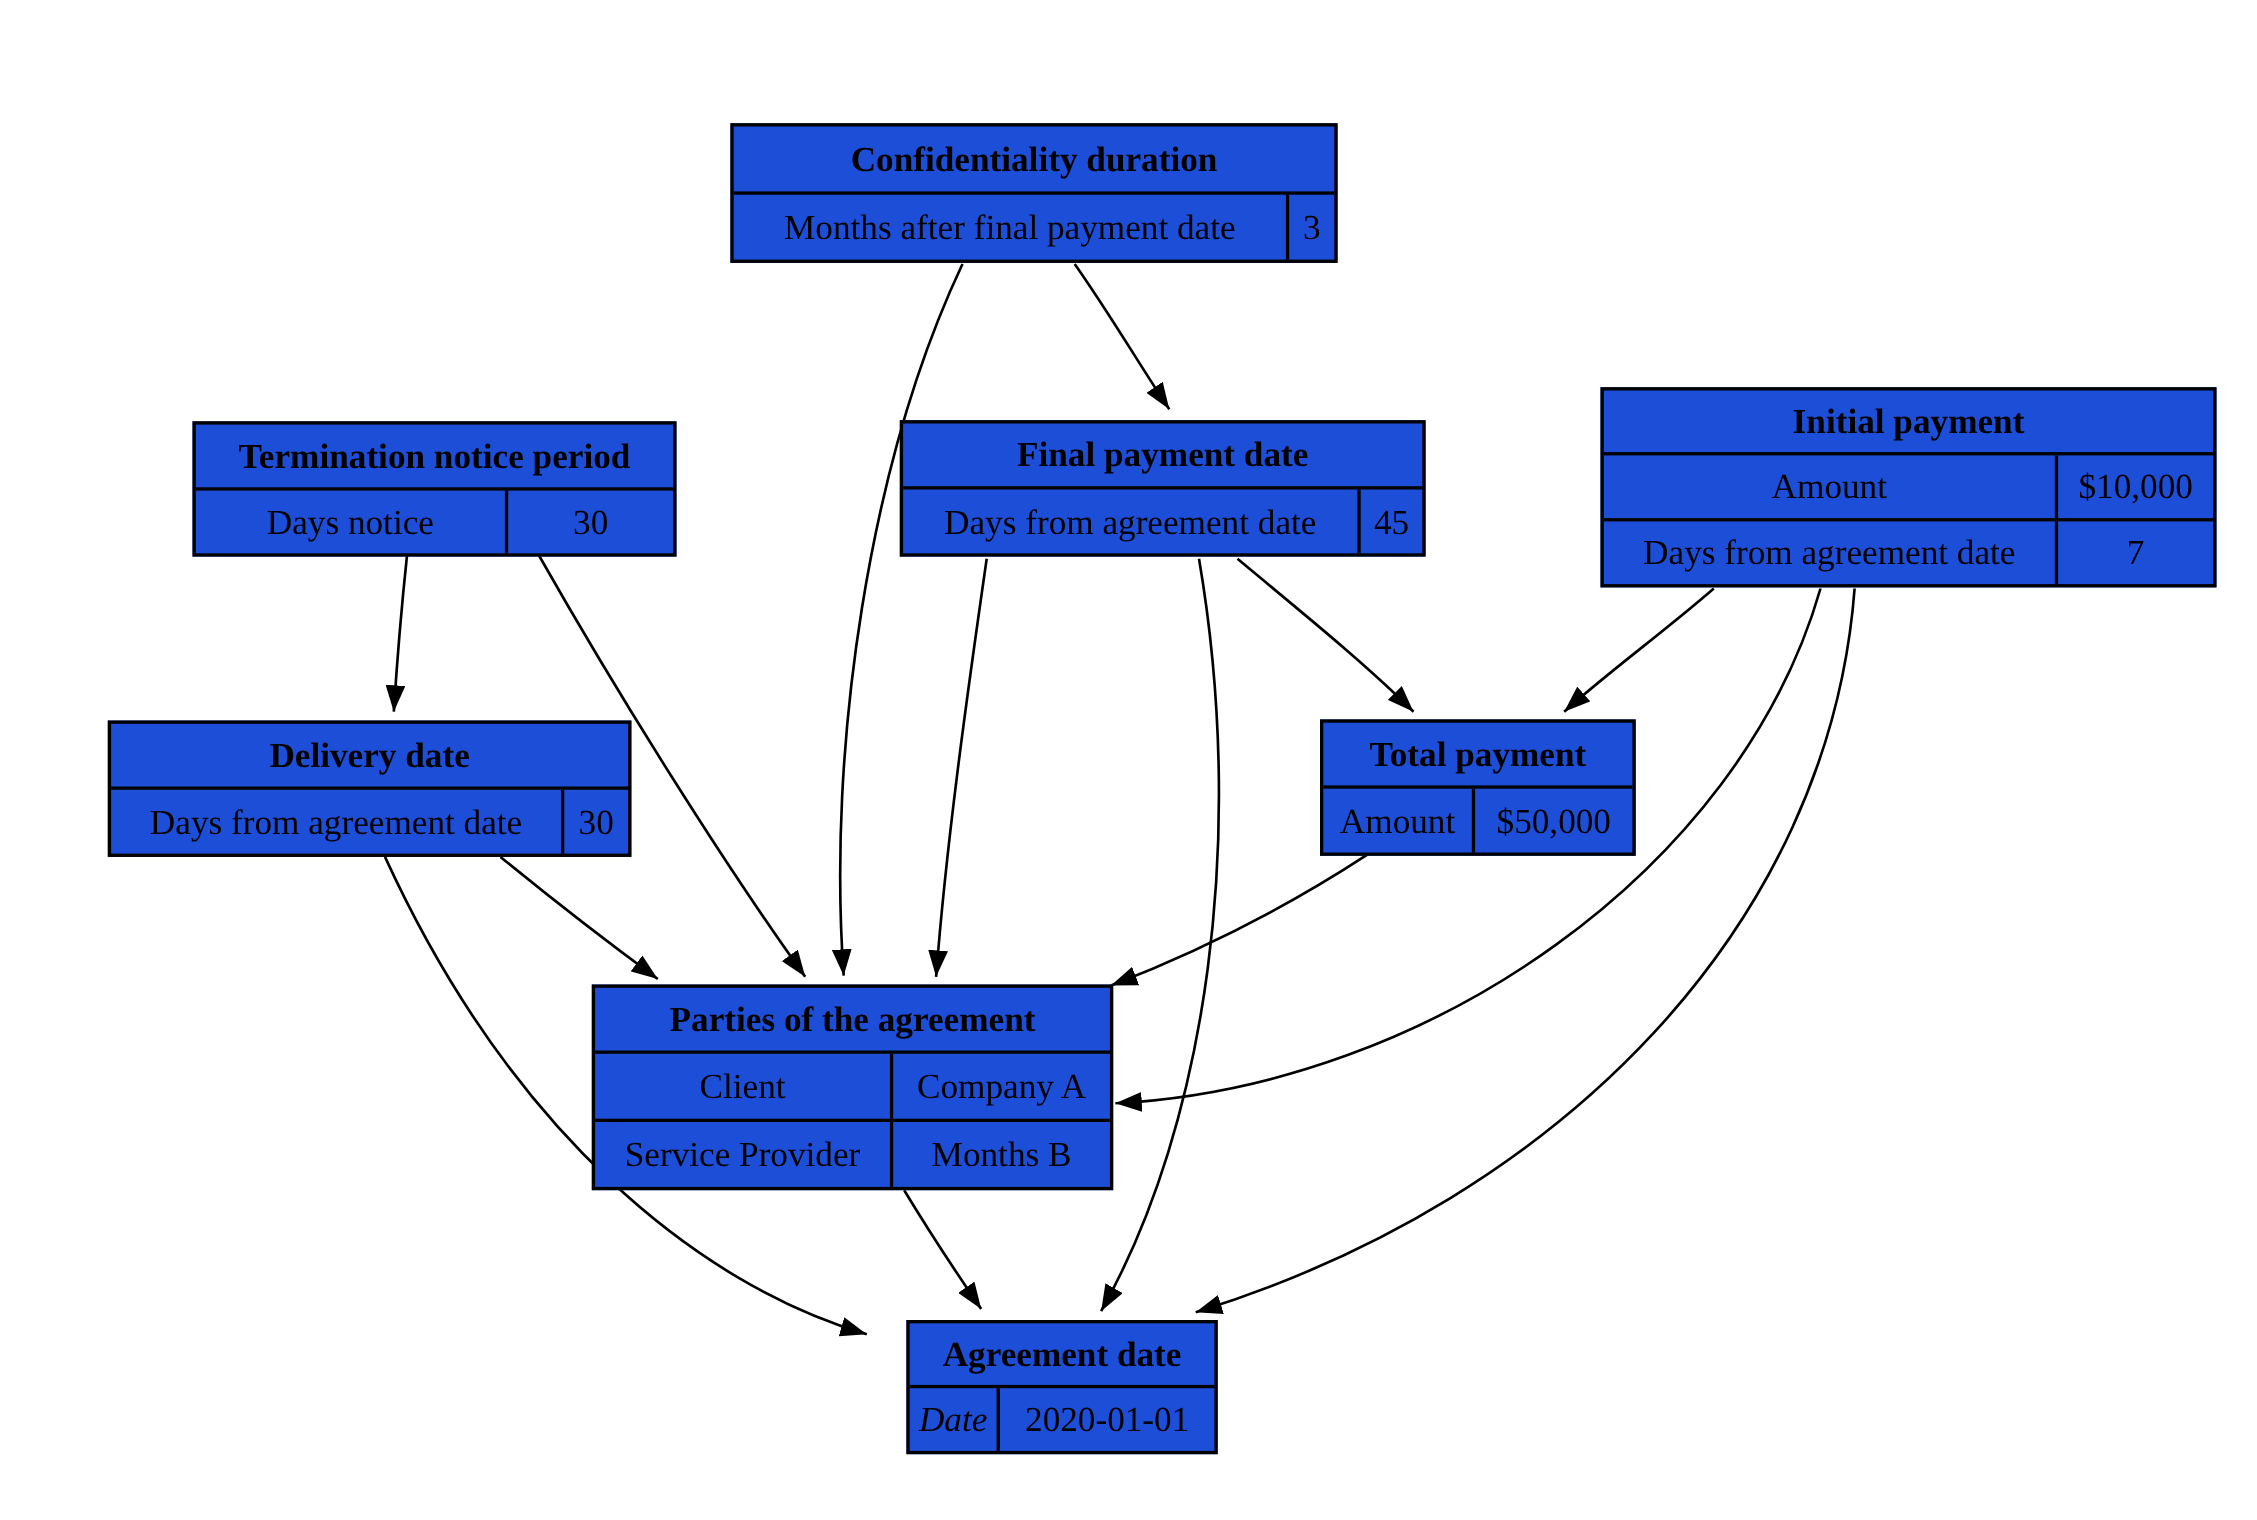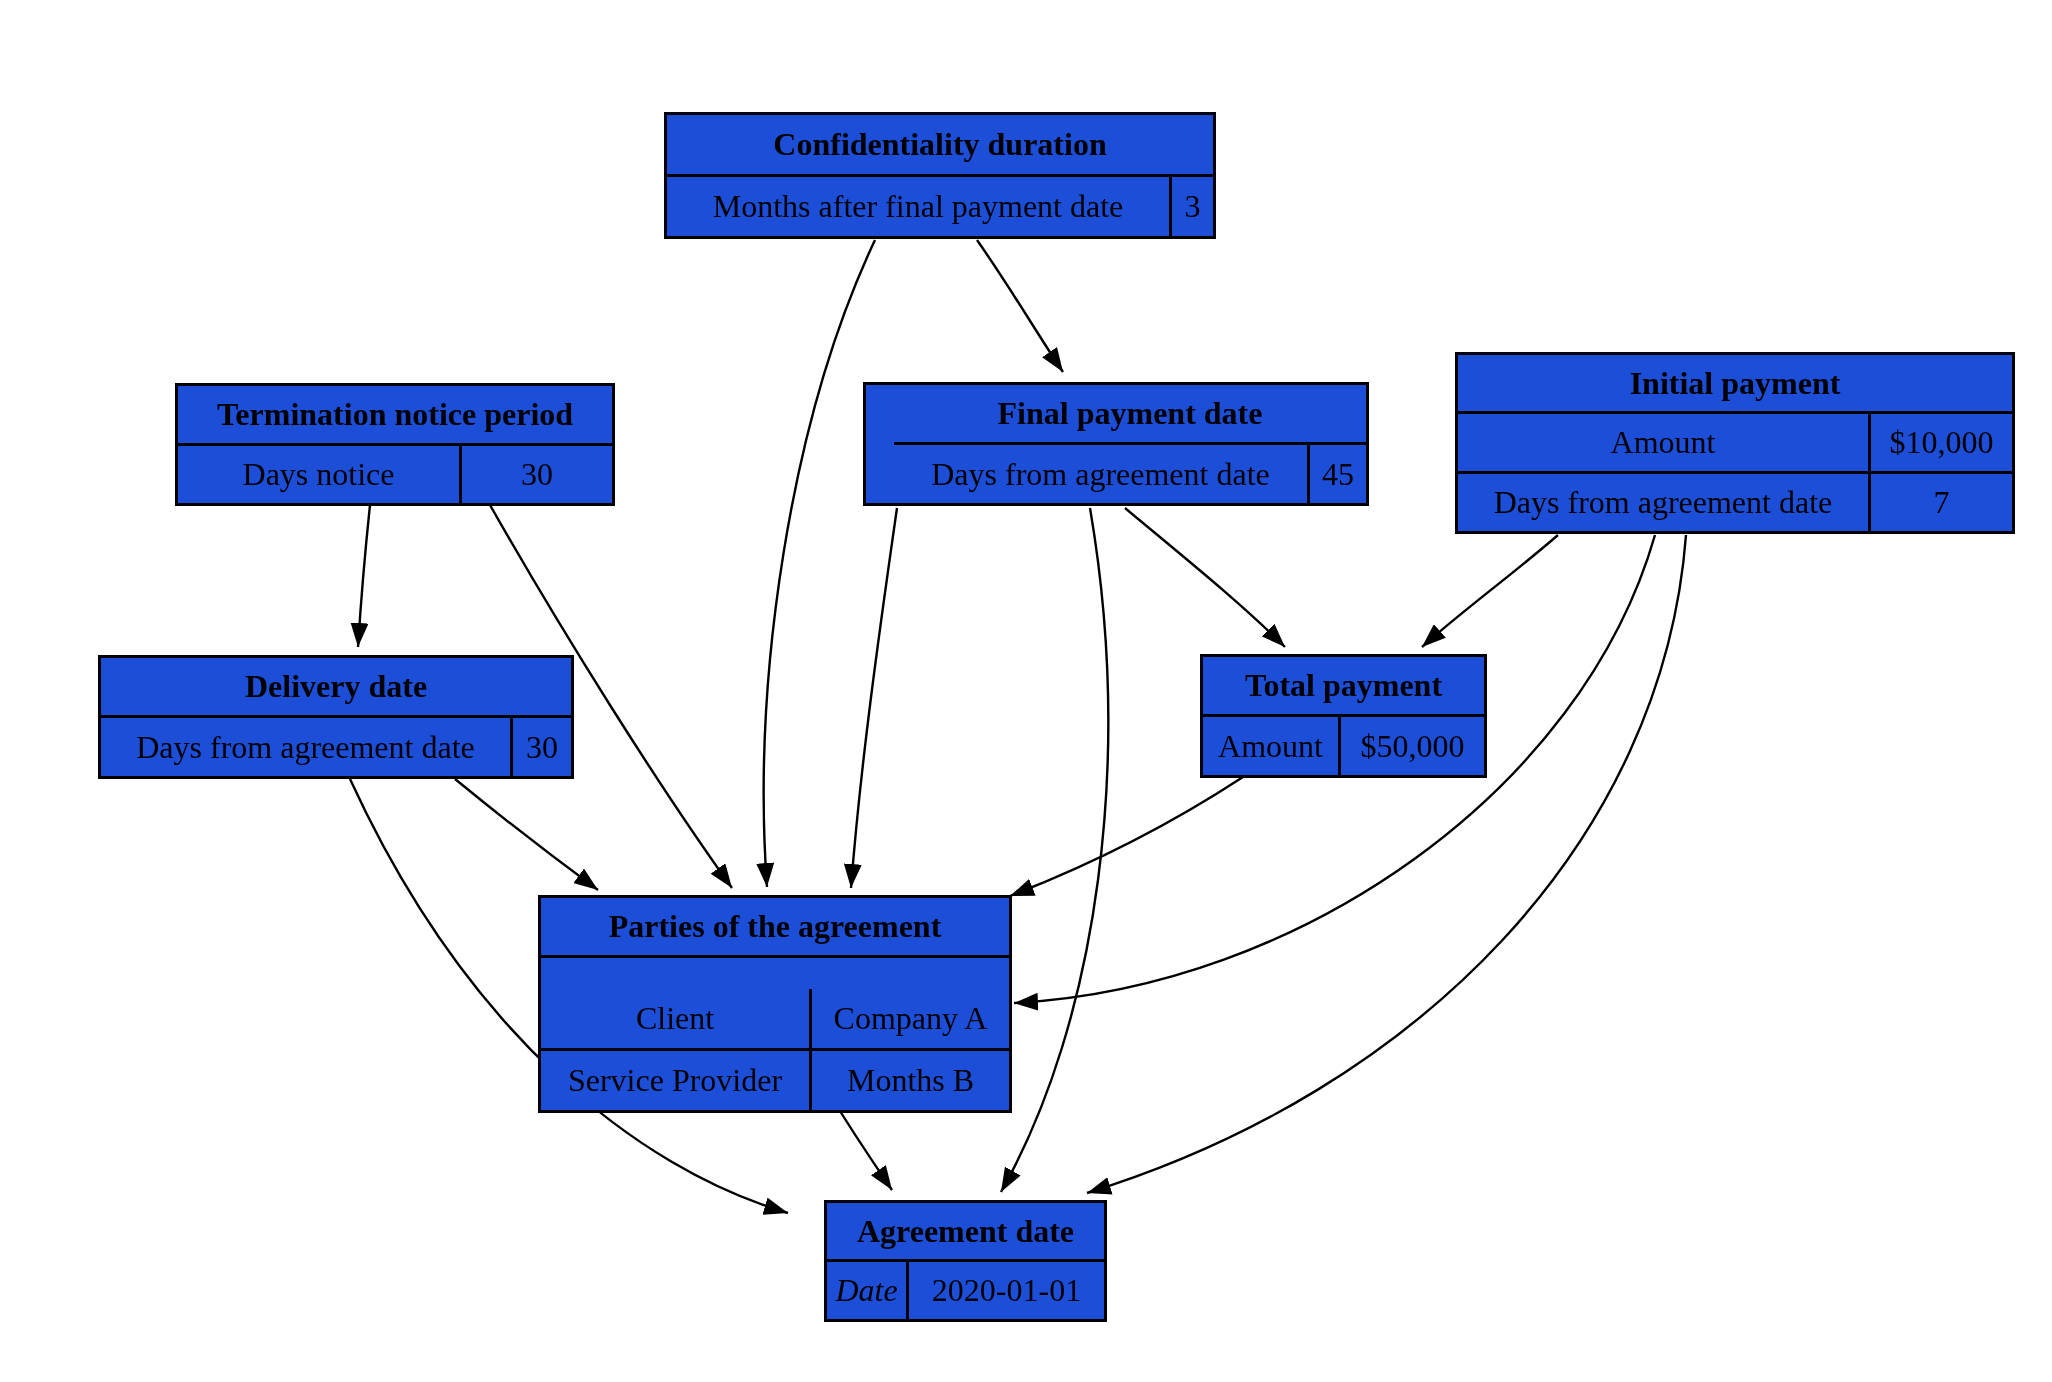--- a/index.html
+++ b/index.html
@@ -91,21 +91,21 @@
           <div class="cell cell-value">3</div>
         </div>
       </div>
       <div class="node" style="left: 175px; top: 383px; width: 434px;">
         <div class="node-title" style="height: 57px;">Termination notice period</div>
         <div class="node-row" style="height: 57px;">
           <div class="cell cell-label" style="width: 284px;">Days notice</div>
           <div class="cell cell-value">30</div>
         </div>
       </div>
-      <div class="node" style="left: 863px; top: 382px; width: 472px; padding-left: 28px;">
+      <div class="node" style="left: 818px; top: 382px; width: 472px;">
         <div class="node-title" style="height: 57px;">Final payment date</div>
         <div class="node-row" style="height: 58px;">
           <div class="cell cell-label" style="width: 416px;">Days from agreement date</div>
           <div class="cell cell-value">45</div>
         </div>
       </div>
       <div class="node" style="left: 1455px; top: 352px; width: 554px;">
         <div class="node-title" style="height: 56px;">Initial payment</div>
         <div class="node-row" style="height: 57px;">
           <div class="cell cell-label" style="width: 413px;">Amount</div>
@@ -125,21 +125,21 @@
       </div>
       <div class="node" style="left: 1200px; top: 654px; width: 281px;">
         <div class="node-title" style="height: 57px;">Total payment</div>
         <div class="node-row" style="height: 58px;">
           <div class="cell cell-label" style="width: 138px;">Amount</div>
           <div class="cell cell-value">$50,000</div>
         </div>
       </div>
       <div class="node" style="left: 538px; top: 895px; width: 468px;">
         <div class="node-title" style="height: 57px;">Parties of the agreement</div>
-        <div class="node-row" style="height: 59px; margin-top: 31px;">
+        <div class="node-row" style="height: 59px;">
           <div class="cell cell-label" style="width: 271px;">Client</div>
           <div class="cell cell-value">Company A</div>
         </div>
         <div class="node-row" style="height: 59px;">
           <div class="cell cell-label" style="width: 271px;">Service Provider</div>
           <div class="cell cell-value">Months B</div>
         </div>
       </div>
       <div class="node" style="left: 824px; top: 1200px; width: 277px;">
         <div class="node-title" style="height: 56px;">Agreement date</div>

